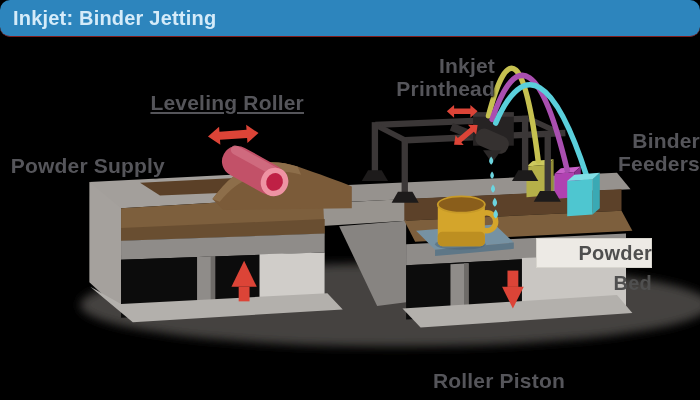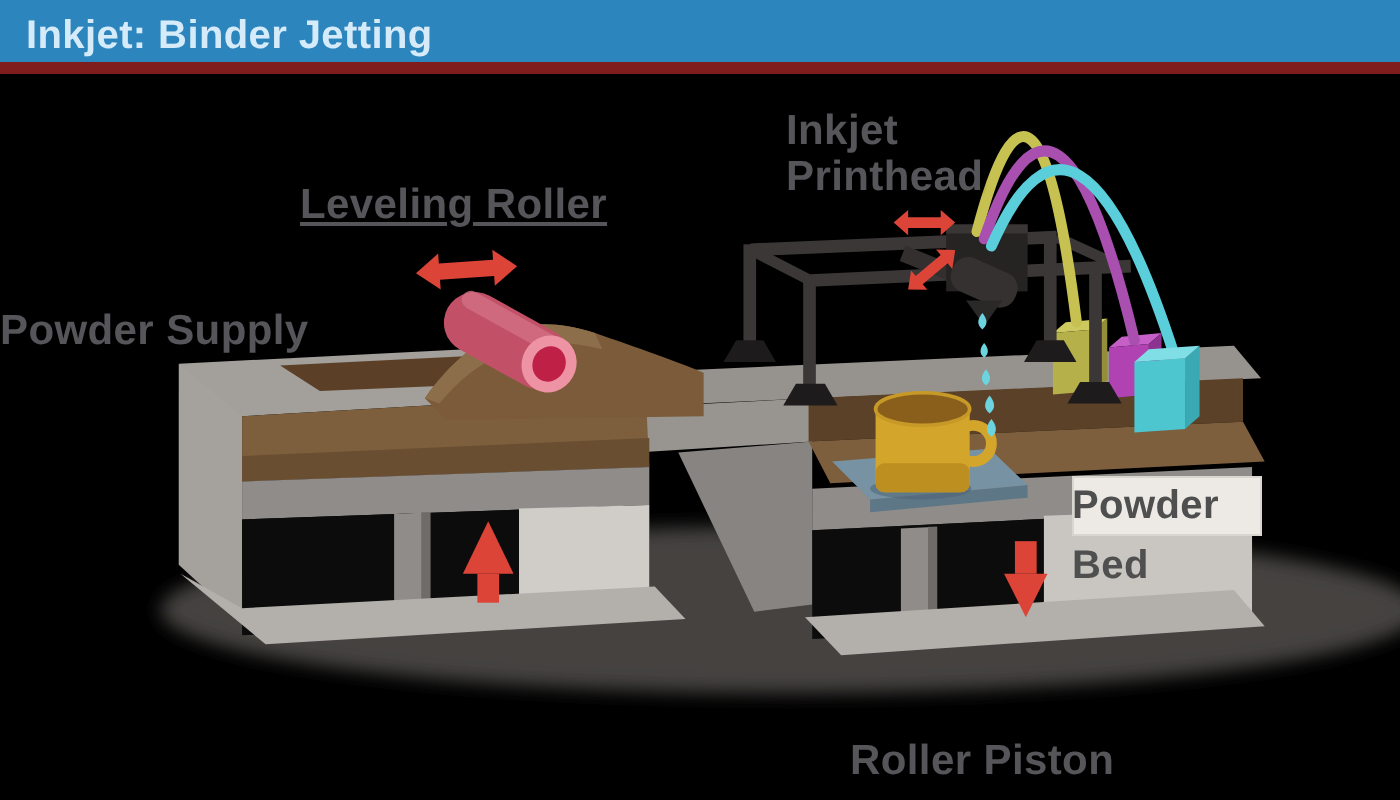--- a/index.html
+++ b/index.html
@@ -1,35 +1,35 @@
 <!DOCTYPE html>
 <html><head>
 <meta charset="utf-8">
 <style>
   html,body{margin:0;padding:0;background:#000;}
   #stage{position:relative;width:700px;height:400px;background:#000;overflow:hidden;
          font-family:"Liberation Sans","DejaVu Sans",sans-serif;}
   
   #titlebar{position:absolute;left:0;top:0;width:700px;height:37px;background:#2d85bd;
-            border-bottom:6px solid #7f1d1d;box-sizing:border-box;}
+            border-bottom:1px solid #7f1d1d;box-sizing:border-box;border-radius:10px;}
   #titlebar .title{color:#d5ebf9;font-size:20px;font-weight:600;line-height:36px;padding-left:13px;
                    letter-spacing:.2px;}
   
   #diagram{position:absolute;left:0;top:38px;}
   
   .lbl{position:absolute;color:#55555a;font-size:21px;font-weight:700;line-height:1.08;
-       text-align:left;white-space:pre-line;text-shadow:0 0 3px #000,0 1px 2px #000;
+       text-align:right;white-space:pre-line;text-shadow:0 0 3px #000,0 1px 2px #000;
        letter-spacing:.2px;}
   .lbl-powder-supply{left:0;top:155;width:165px;}
   .lbl-leveling-roller{left:150px;top:92px;width:154px;text-decoration:underline;}
   .lbl-inkjet-printhead{left:393px;top:55px;width:102px;}
   .lbl-binder-feeders{left:605px;top:130px;width:95px;}
   .lbl-powder-feed-piston{left:95px;top:370px;width:225px;}
   .lbl-build-piston{left:425px;top:370px;width:140px;}
-  .lbl-powder-bed{left:536px;top:238px;width:95px;height:30px;background:#edeae5;
+  .lbl-powder-bed{left:536px;top:238px;width:116px;height:30px;background:#edeae5;
       color:#4f4f4f;font-weight:600;font-size:20px;line-height:30px;text-shadow:none;
       box-shadow:0 0 0 1px #d9d6cf inset;}
   
   .lbl-powder-supply{top:155px;}
   .lbl-powder-bed{top:238px;}
 </style>
 </head>
 <body>
 
 <div id="stage">
@@ -180,16 +180,18 @@
     </g>
     <g transform="rotate(-40 478 145)">
       <polygon fill="#dc4437" points="461,145 469,138 469,142 487,142 487,138 495,145 487,152 487,148 469,148 469,152"></polygon>
     </g>
   </svg>
 
   <div class="lbl lbl-powder-supply">Powder Supply</div>
   <div class="lbl lbl-leveling-roller">Leveling Roller</div>
   <div class="lbl lbl-inkjet-printhead">Inkjet
 Printhead</div>
+  <div class="lbl lbl-binder-feeders">Binder
+Feeders</div>
   <div class="lbl lbl-powder-bed">Powder Bed</div>
   <div class="lbl lbl-build-piston">Roller Piston</div>
 
 </div>
 
 </body></html>

